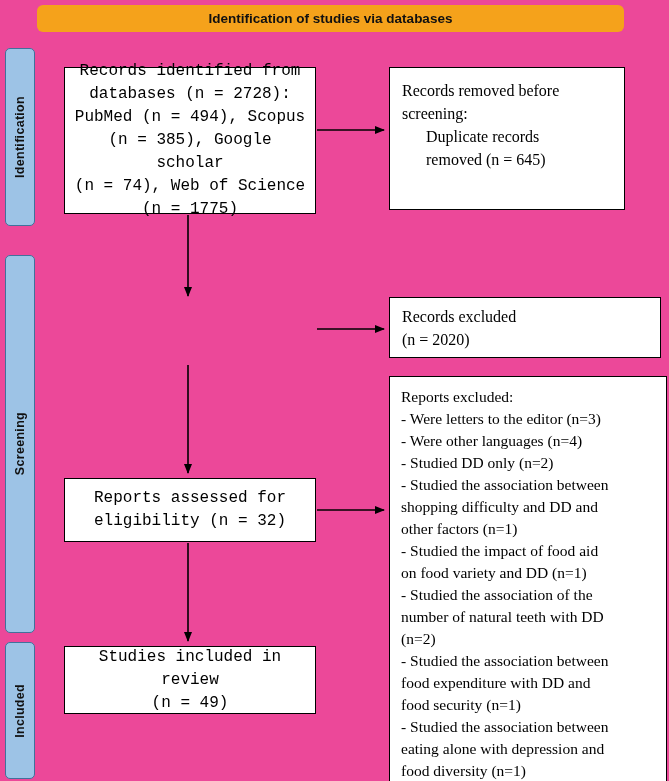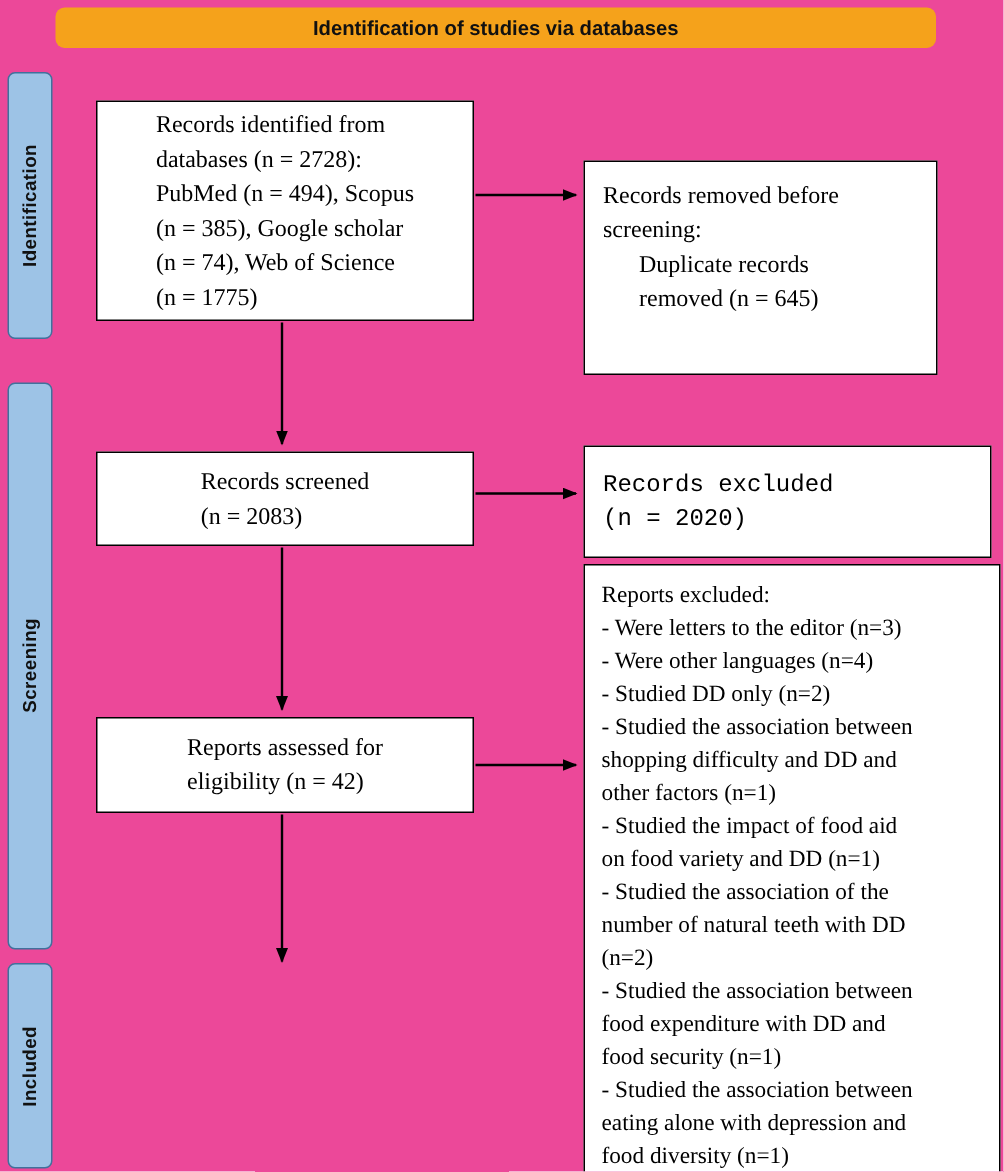--- a/index.html
+++ b/index.html
@@ -51,35 +51,37 @@
   .box {
     position: absolute;
     background: #ffffff;
     border: 1.6px solid var(--box-border, #000000);
     font-size: 16px;
     line-height: 23px;
   }
   .box .box-text { white-space: pre-wrap; }
   .box.center {
     display: flex; align-items: center; justify-content: center;
+    text-align: center;
     padding: 4px 6px;
+    font-family: Liberation Mono, monospace;
   }
   .box.top-left {
     text-align: left;
     padding: 11px 12px;
   }
   .box.mid-left {
     display: flex; align-items: center;
     text-align: left;
     padding: 4px 12px;
   }
   #box-identified { left: 64px; top: 67px; width: 252px; height: 147px; }
-  #box-removed { left: 389px; top: 67px; width: 236px; height: 143px; margin-top: 40px; }
+  #box-removed { left: 389px; top: 67px; width: 236px; height: 143px; }
   #box-screened { left: 64px; top: 301px; width: 252px; height: 63px; }
-  #box-excluded-screening { left: 389px; top: 297px; width: 272px; height: 75px; font-family: Liberation Mono, monospace; }
+  #box-excluded-screening { left: 389px; top: 297px; width: 272px; height: 61px; }
   #box-assessed { left: 64px; top: 478px; width: 252px; height: 64px; }
   #box-excluded-reports { left: 389px; top: 376px; width: 278px; height: 444px; font-size: 15.5px; line-height: 22px; padding: 9px 11px; }
   #box-included { left: 64px; top: 646px; width: 252px; height: 68px; }
   .arrows {
     position: absolute; left: 0; top: 0;
     width: 669px; height: 781px;
     pointer-events: none;
   }
 </style>
 </head>
@@ -110,33 +112,29 @@
 (n = 1775)</div>
   </div>
 
   <div class="box top-left" id="box-removed">
     <div class="box-text">Records removed before
 screening:
       Duplicate records
       removed (n = 645)</div>
   </div>
 
-  <div class="box center" id="box-screened">
-    <div class="box-text">Records screened
-(n = 2083)</div>
-  </div>
 
   <div class="box mid-left" id="box-excluded-screening">
     <div class="box-text">Records excluded
 (n = 2020)</div>
   </div>
 
   <div class="box center" id="box-assessed">
     <div class="box-text">Reports assessed for
-eligibility (n = 42)</div>
+eligibility (n = 32)</div>
   </div>
 
   <div class="box top-left" id="box-excluded-reports">
     <div class="box-text">Reports excluded:
 - Were letters to the editor (n=3)
 - Were other languages (n=4)
 - Studied DD only (n=2)
 - Studied the association between
 shopping difficulty and DD and
 other factors (n=1)
@@ -146,20 +144,24 @@
 number of natural teeth with DD
 (n=2)
 - Studied the association between
 food expenditure with DD and
 food security (n=1)
 - Studied the association between
 eating alone with depression and
 food diversity (n=1)</div>
   </div>
 
+  <div class="box center" id="box-included">
+    <div class="box-text">Studies included in review
+(n = 49)</div>
+  </div>
 
   <svg class="arrows" width="669" height="781" viewBox="0 0 669 781" aria-hidden="true">
     <defs>
       <marker id="ah" markerWidth="12" markerHeight="10" refX="9" refY="4" orient="auto" markerUnits="userSpaceOnUse">
         <path d="M0,0 L10,4 L0,8 z" fill="#000"></path>
       </marker>
     </defs>
     <line x1="317" y1="130" x2="384" y2="130" stroke="#000" stroke-width="1.6" marker-end="url(#ah)"></line>
     <line x1="188" y1="215" x2="188" y2="296" stroke="#000" stroke-width="1.6" marker-end="url(#ah)"></line>
     <line x1="317" y1="329" x2="384" y2="329" stroke="#000" stroke-width="1.6" marker-end="url(#ah)"></line>

